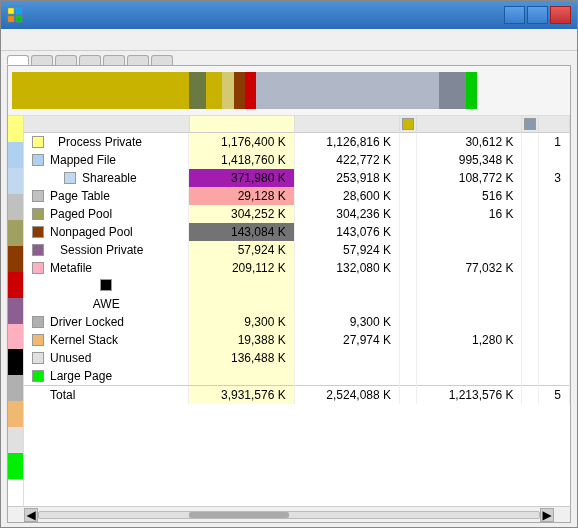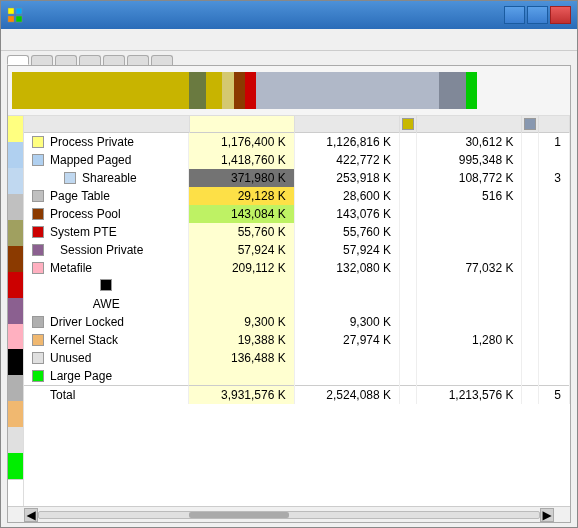--- a/index.html
+++ b/index.html
@@ -289,86 +289,86 @@
                 </th>
               <th></th>
               <th style="width:14px;padding:2px;">
                   <div style="width:12px;height:12px;background:#8898b0;border:1px solid #999;"></div>
                 </th>
               <th></th>
             </tr>
           </thead>
           <tbody id="table-body">
           <tr>
-                <td style="display: flex; align-items: center; gap: 6px;">
+                <td style="display: flex; align-items: center; gap: 14px;">
                   <span style="width: 12px; height: 12px; background: rgb(255, 255, 128); border: 1px solid rgb(153, 153, 153); display: inline-block; flex-shrink: 0;"></span>
                   <span>Process Private</span>
                 </td>
                 <td style="background: rgb(255, 255, 208);">1,176,400 K</td>
                 <td>1,126,816 K</td>
                 <td style="width: 14px;"></td>
                 <td>30,612 K</td>
                 <td style="width: 14px;"></td>
                 <td>1</td>
               </tr>
               <tr>
                 <td style="display: flex; align-items: center; gap: 6px;">
                   <span style="width: 12px; height: 12px; background: rgb(176, 208, 240); border: 1px solid rgb(153, 153, 153); display: inline-block; flex-shrink: 0;"></span>
-                  <span>Mapped Paged</span>
+                  <span>Mapped File</span>
                 </td>
                 <td style="background: rgb(255, 255, 208);">1,418,760 K</td>
                 <td>422,772 K</td>
                 <td style="width: 14px;"></td>
                 <td>995,348 K</td>
                 <td style="width: 14px;"></td>
                 <td></td>
               </tr>
               <tr>
                 <td style="display: flex; align-items: center; gap: 6px; margin-left: 32px;">
                   <span style="width: 12px; height: 12px; background: rgb(192, 216, 240); border: 1px solid rgb(153, 153, 153); display: inline-block; flex-shrink: 0;"></span>
                   <span>Shareable</span>
                 </td>
-                <td style="background: #737373;">371,980 K</td>
+                <td style="background: #a21caf;">371,980 K</td>
                 <td>253,918 K</td>
                 <td style="width: 14px;"></td>
                 <td>108,772 K</td>
                 <td style="width: 14px;"></td>
                 <td>3</td>
               </tr>
               <tr>
                 <td style="display: flex; align-items: center; gap: 6px;">
                   <span style="width: 12px; height: 12px; background: rgb(192, 192, 192); border: 1px solid rgb(153, 153, 153); display: inline-block; flex-shrink: 0;"></span>
                   <span>Page Table</span>
                 </td>
-                <td style="background: #fde047;">29,128 K</td>
+                <td style="background: #fca5a5;">29,128 K</td>
                 <td>28,600 K</td>
                 <td style="width: 14px;"></td>
                 <td>516 K</td>
                 <td style="width: 14px;"></td>
                 <td></td>
               </tr>
               <tr>
                 <td style="display: flex; align-items: center; gap: 6px;">
+                  <span style="width: 12px; height: 12px; background: rgb(160, 160, 96); border: 1px solid rgb(153, 153, 153); display: inline-block; flex-shrink: 0;"></span>
+                  <span>Paged Pool</span>
+                </td>
+                <td style="background: rgb(255, 255, 208);">304,252 K</td>
+                <td>304,236 K</td>
+                <td style="width: 14px;"></td>
+                <td>16 K</td>
+                <td style="width: 14px;"></td>
+                <td></td>
+              </tr>
+              <tr>
+                <td style="display: flex; align-items: center; gap: 6px;">
                   <span style="width: 12px; height: 12px; background: rgb(139, 58, 0); border: 1px solid rgb(153, 153, 153); display: inline-block; flex-shrink: 0;"></span>
-                  <span>Process Pool</span>
-                </td>
-                <td style="background: #bef264;">143,084 K</td>
+                  <span>Nonpaged Pool</span>
+                </td>
+                <td style="background: #737373;">143,084 K</td>
                 <td>143,076 K</td>
-                <td style="width: 14px;"></td>
-                <td></td>
-                <td style="width: 14px;"></td>
-                <td></td>
-              </tr>
-              <tr>
-                <td style="display: flex; align-items: center; gap: 6px;">
-                  <span style="width: 12px; height: 12px; background: rgb(204, 0, 0); border: 1px solid rgb(153, 153, 153); display: inline-block; flex-shrink: 0;"></span>
-                  <span>System PTE</span>
-                </td>
-                <td style="background: rgb(255, 255, 208);">55,760 K</td>
-                <td>55,760 K</td>
                 <td style="width: 14px;"></td>
                 <td></td>
                 <td style="width: 14px;"></td>
                 <td></td>
               </tr>
               <tr>
                 <td style="display: flex; align-items: center; gap: 16px;">
                   <span style="width: 12px; height: 12px; background: rgb(139, 96, 144); border: 1px solid rgb(153, 153, 153); display: inline-block; flex-shrink: 0;"></span>
                   <span>Session Private</span>
                 </td>

